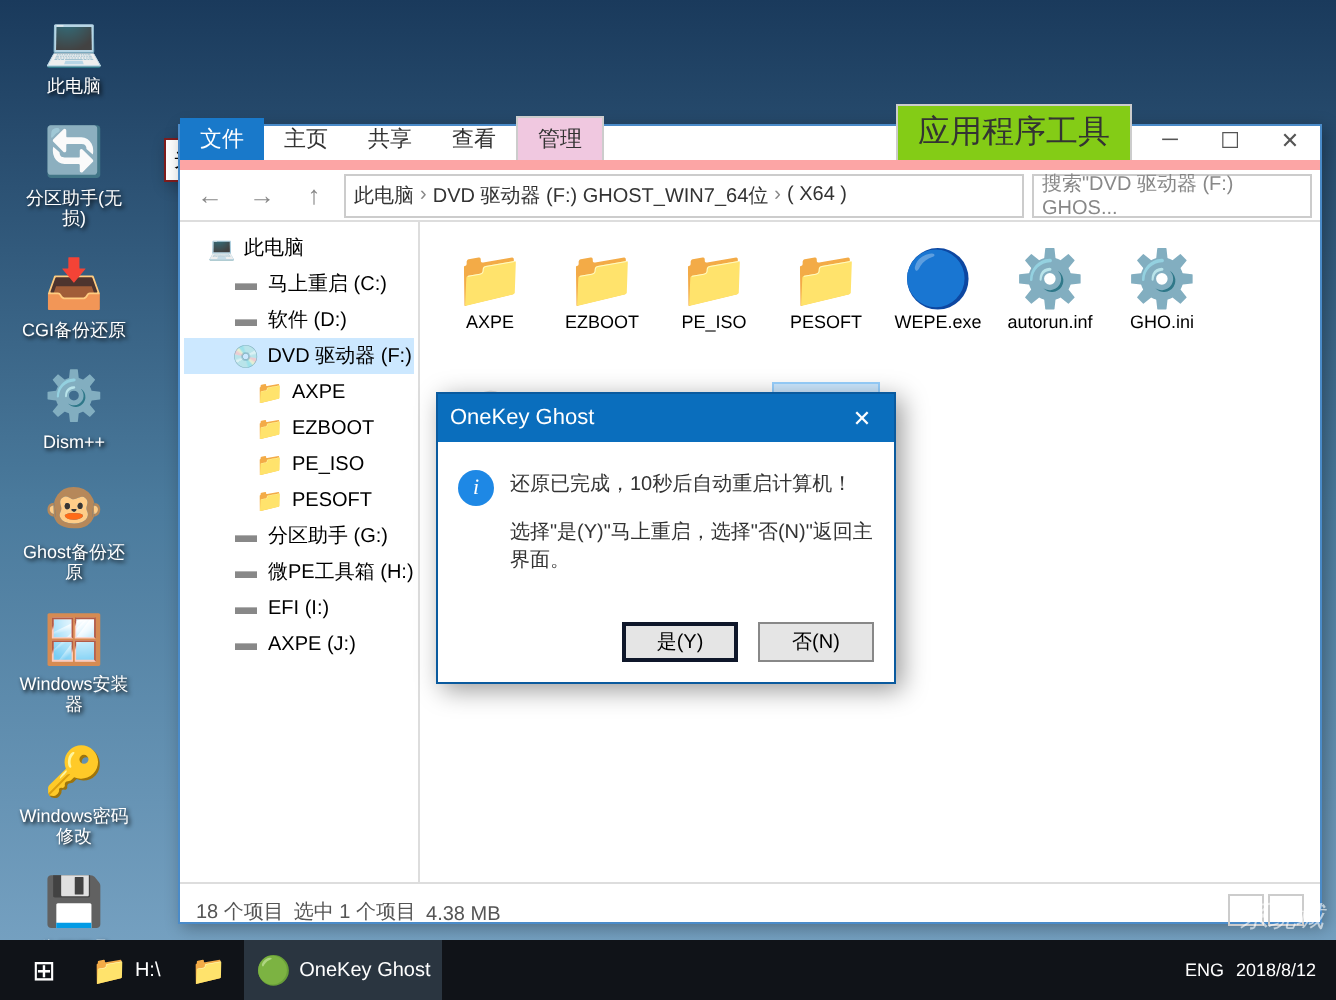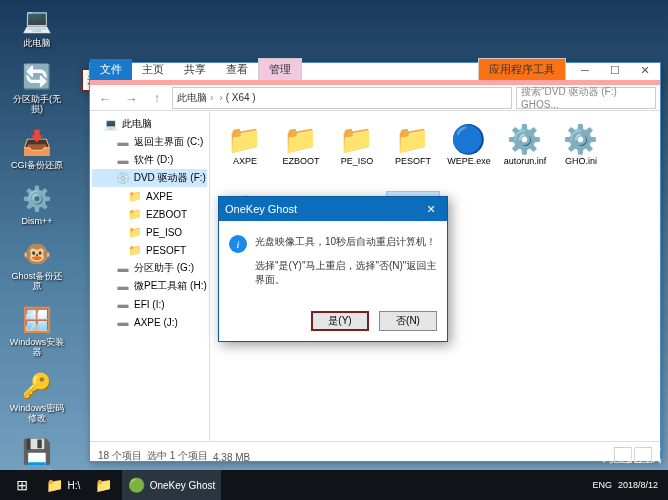--- a/index.html
+++ b/index.html
@@ -15,21 +15,21 @@
 .win-bg .titlebar .title { flex: 1; text-align: center; color: #333; }
 .win-bg .wincontrols { display: flex; }
 .win-bg .wincontrol { width: 28px; height: 18px; display: flex; align-items: center; justify-content: center; font-size: 10px; cursor: pointer; }
 .win-bg .wincontrol.close { color: #333; }
 
 .win-main { left: 89px; top: 62px; width: 572px; height: 400px; }
 .ribbon { height: 22px; background: #fff; display: flex; align-items: flex-end; border-bottom: 5px solid #fca5a5; }
 .ribbon .tab { padding: 3px 10px; font-size: 11px; color: #333; cursor: pointer; }
 .ribbon .tab.file { background: #1979ca; color: #fff; }
 .ribbon .tab.active { background: #f0c8e0; border: 1px solid #ccc; border-bottom: none; }
-.ribbon .rtitle { padding: 3px 10px; font-size: 11px; color: #333; margin-left: auto; border: 1px solid #ccc; border-bottom: none; background: #f97316; }
+.ribbon .rtitle { padding: 3px 10px; font-size: 16px; color: #333; margin-left: auto; border: 1px solid #ccc; border-bottom: none; background: #84cc16; }
 .ribbon .wincontrols { display: flex; margin-left: 4px; }
 .ribbon .wincontrol { width: 30px; height: 20px; display: flex; align-items: center; justify-content: center; font-size: 11px; cursor: pointer; color: #555; }
 
 .addrbar { height: 26px; display: flex; align-items: center; padding: 2px 4px; gap: 4px; background: #fff; border-bottom: 1px solid #ddd; }
 .navbtn { width: 22px; height: 22px; display: flex; align-items: center; justify-content: center; color: #888; cursor: pointer; font-size: 13px; }
 .breadcrumb { flex: 1; height: 22px; border: 1px solid #ccc; display: flex; align-items: center; padding: 0 4px; font-size: 10px; color: #333; }
 .breadcrumb .sep { margin: 0 3px; color: #888; }
 .searchbox { width: 140px; height: 22px; border: 1px solid #ccc; padding: 0 4px; font-size: 10px; color: #888; display: flex; align-items: center; }
 
 .body { display: flex; height: 330px; }
@@ -54,29 +54,29 @@
 .statusbar .viewbtn { width: 18px; height: 16px; border: 1px solid #ccc; cursor: pointer; }
 
 .dialog { position: absolute; left: 218px; top: 196px; width: 230px; background: #fff; border: 1px solid #0a5a9e; box-shadow: 3px 3px 12px rgba(0,0,0,0.4); }
 .dialog .dlg-title { height: 24px; background: #0a6ebd; color: #fff; display: flex; align-items: center; padding: 0 6px; font-size: 11px; }
 .dialog .dlg-title .dlg-close { margin-left: auto; width: 20px; text-align: center; cursor: pointer; }
 .dialog .dlg-body { padding: 14px 10px 10px; font-size: 10px; color: #333; }
 .dialog .dlg-row { display: flex; gap: 8px; margin-bottom: 6px; }
 .dialog .dlg-icon { width: 18px; height: 18px; border-radius: 50%; background: #1e88e5; color: #fff; display: flex; align-items: center; justify-content: center; font-size: 11px; font-style: italic; font-family: serif; flex-shrink: 0; }
 .dialog .dlg-buttons { display: flex; justify-content: flex-end; gap: 10px; padding: 8px 10px 10px; }
 .dialog .dlg-btn { min-width: 58px; height: 20px; border: 1px solid #888; background: #e5e5e5; font-size: 10px; cursor: pointer; }
-.dialog .dlg-btn.primary { border: 2px solid #7f1d1d; }
+.dialog .dlg-btn.primary { border: 2px solid #0f172a; }
 
 .taskbar { position: absolute; left: 0; bottom: 0; width: 100%; height: 30px; background: #101318; display: flex; align-items: center; padding: 0 4px; }
 .taskbar .tbtn { height: 30px; min-width: 36px; display: flex; align-items: center; justify-content: center; color: #fff; font-size: 14px; cursor: pointer; padding: 0 6px; }
 .taskbar .tbtn.active { background: #2a3540; }
 .taskbar .tbtn .tlbl { font-size: 10px; margin-left: 4px; }
 .taskbar .tray { margin-left: auto; display: flex; align-items: center; gap: 6px; color: #fff; font-size: 9px; padding-right: 6px; text-align: center; }
 
-.watermark { position: absolute; right: 6px; bottom: 32px; color: rgba(255,255,255,0.6); font-size: 20px; }
+.watermark { position: absolute; right: 6px; bottom: 32px; color: rgba(255,255,255,0.6); font-size: 14px; font-style: italic; }
 </style>
 </head>
 <body>
 
 <div class="desktop-icons">
     <div class="desktop-icon">
       <div class="ico">💻</div>
       <div class="lbl">此电脑</div>
     </div>
     <div class="desktop-icon">
@@ -136,37 +136,38 @@
     </div>
   </div>
 
   <div class="addrbar">
     <div class="navbtn">←</div>
     <div class="navbtn">→</div>
     <div class="navbtn">↑</div>
     <div class="breadcrumb">
       <span>此电脑</span>
       <span class="sep">›</span>
+      <span>DVD 驱动器 (F:) GHOST_WIN7_64位</span>
       <span class="sep">›</span>
       <span>( X64 )</span>
     </div>
     <div class="searchbox">
       <span>搜索"DVD 驱动器 (F:) GHOS...</span>
     </div>
   </div>
 
   <div class="body">
     <div class="sidebar">
       <div class="tree-item">
           <span class="ico pc-ico">💻</span>
           <span>此电脑</span>
         </div>
       <div class="tree-item sub">
           <span class="ico drive-ico">▬</span>
-          <span>返回主界面 (C:)</span>
+          <span>马上重启 (C:)</span>
         </div>
       <div class="tree-item sub">
           <span class="ico drive-ico">▬</span>
           <span>软件 (D:)</span>
         </div>
       <div class="tree-item sub sel">
           <span class="ico">💿</span>
           <span>DVD 驱动器 (F:) GH</span>
         </div>
       <div class="tree-item sub2">
@@ -262,21 +263,21 @@
 </div>
 
 <div class="dialog">
   <div class="dlg-title">
     <span>OneKey Ghost</span>
     <span class="dlg-close">✕</span>
   </div>
   <div class="dlg-body">
     <div class="dlg-row">
       <div class="dlg-icon">i</div>
-      <div>光盘映像工具，10秒后自动重启计算机！</div>
+      <div>还原已完成，10秒后自动重启计算机！</div>
     </div>
     <div class="dlg-row">
       <div style="width:18px;flex-shrink:0"></div>
       <div>选择"是(Y)"马上重启，选择"否(N)"返回主界面。</div>
     </div>
   </div>
   <div class="dlg-buttons">
     <button class="dlg-btn primary">是(Y)</button>
     <button class="dlg-btn">否(N)</button>
   </div>

